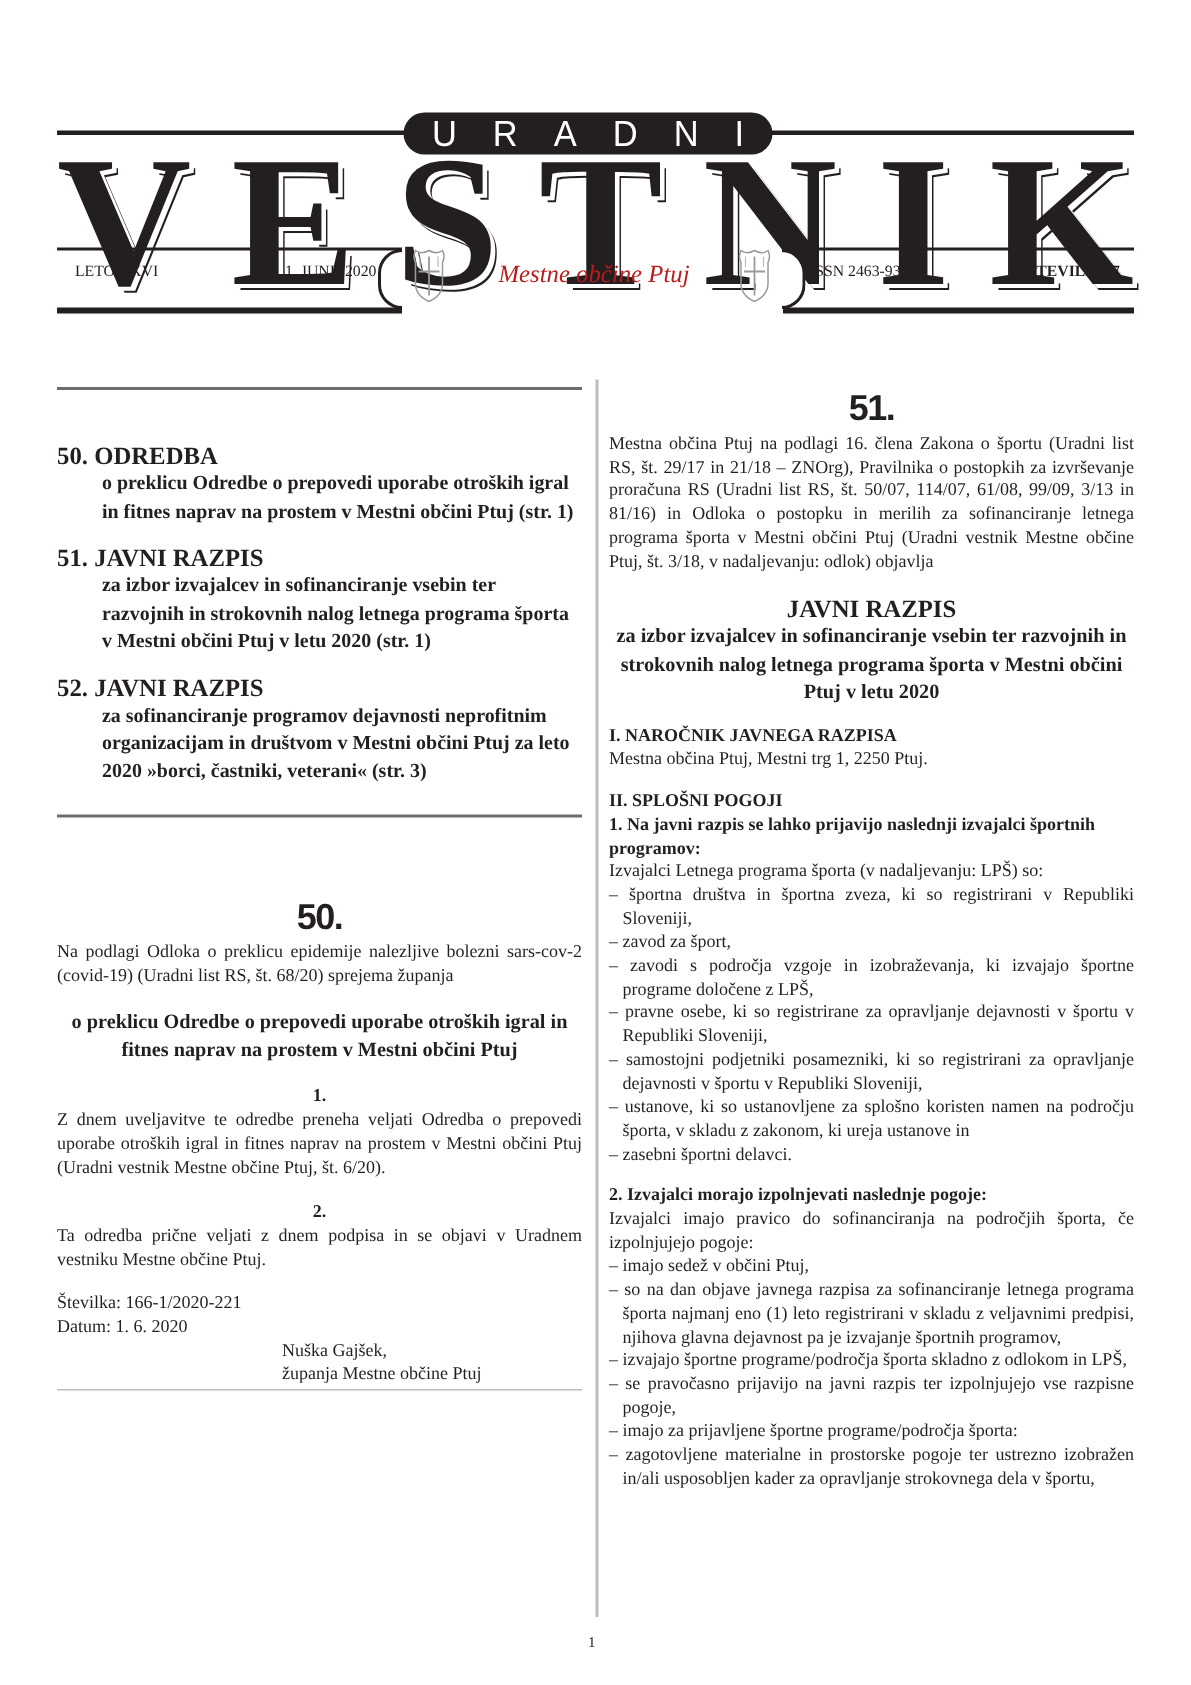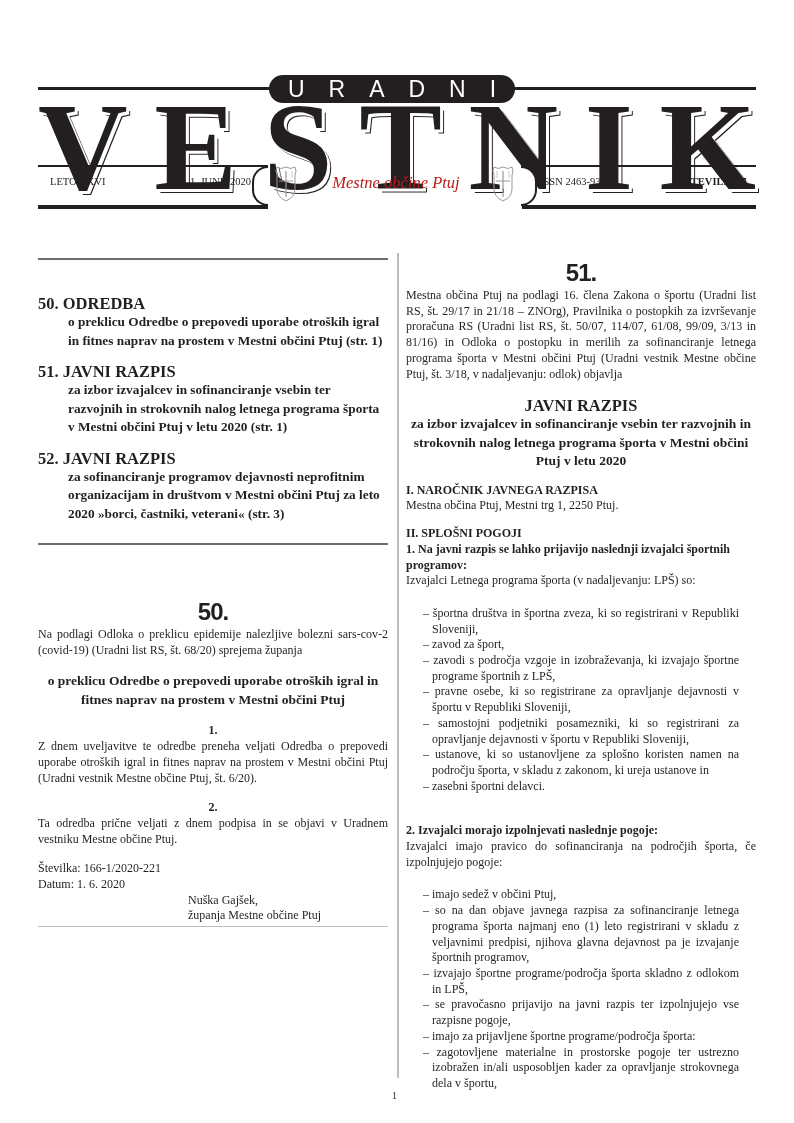--- a/index.html
+++ b/index.html
@@ -34,21 +34,21 @@
   .toc-head { font-weight: bold; font-size: 16.5px; line-height: 19px; }
   .toc-desc { font-weight: bold; font-size: 13.3px; line-height: 18.5px; padding-left: 30px; }
 
   .bignum { font-family: "Liberation Sans", "DejaVu Sans", sans-serif; font-weight: bold; font-size: 24px; line-height: 30px; text-align: center; letter-spacing: -1px; }
   .para { font-size: 12px; line-height: 15.7px; text-align: justify; }
   .center-bold { text-align: center; font-weight: bold; }
   .doc-title { font-size: 16.5px; line-height: 19px; }
   .doc-sub { font-size: 13.5px; line-height: 18.5px; }
   .article-no { text-align: center; font-weight: bold; font-size: 12px; line-height: 15.7px; }
   .sec-head { font-weight: bold; font-size: 12px; line-height: 15.7px; }
-  ul.dash { list-style: none; margin: 17px; padding: 0; }
+  ul.dash { list-style: none; margin: 0; padding: 0; }
   ul.dash li { font-size: 12px; line-height: 15.7px; text-align: justify; padding-left: 9px; text-indent: -9px; }
   ul.dash li::before { content: "– "; }
   .sign { padding-left: 150px; font-size: 12px; line-height: 15.7px; }
   .pagenum { position: absolute; left: 392px; top: 1090px; font-size: 10px; }
 </style>
 </head>
 <body>
 
 <div class="masthead">
   <div class="mh-topline"></div>
@@ -141,21 +141,21 @@
   <div style="height:12px;"></div>
   <div class="sec-head">I. NAROČNIK JAVNEGA RAZPISA</div>
   <div class="para">Mestna občina Ptuj, Mestni trg 1, 2250 Ptuj.</div>
   <div style="height:12px;"></div>
   <div class="sec-head">II. SPLOŠNI POGOJI</div>
   <div class="sec-head">1. Na javni razpis se lahko prijavijo naslednji izvajalci športnih programov:</div>
   <div class="para">Izvajalci Letnega programa športa (v nadaljevanju: LPŠ) so:</div>
   <ul class="dash">
     <li>športna društva in športna zveza, ki so registrirani v Republiki Sloveniji,</li>
     <li>zavod za šport,</li>
-    <li>zavodi s področja vzgoje in izobraževanja, ki izvajajo športne programe športnih z LPŠ,</li>
+    <li>zavodi s področja vzgoje in izobraževanja, ki izvajajo športne programe določene z LPŠ,</li>
     <li>pravne osebe, ki so registrirane za opravljanje dejavnosti v športu v Republiki Sloveniji,</li>
     <li>samostojni podjetniki posamezniki, ki so registrirani za opravljanje dejavnosti v športu v Republiki Sloveniji,</li>
     <li>ustanove, ki so ustanovljene za splošno koristen namen na področju športa, v skladu z zakonom, ki ureja ustanove in</li>
     <li>zasebni športni delavci.</li>
   </ul>
   <div style="height:12px;"></div>
   <div class="sec-head">2. Izvajalci morajo izpolnjevati naslednje pogoje:</div>
   <div class="para">Izvajalci imajo pravico do sofinanciranja na področjih športa, če izpolnjujejo pogoje:</div>
   <ul class="dash">
     <li>imajo sedež v občini Ptuj,</li>

